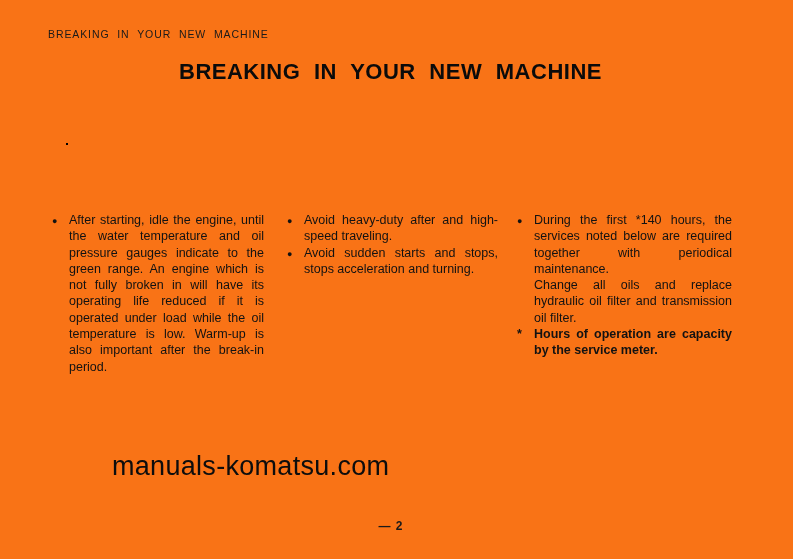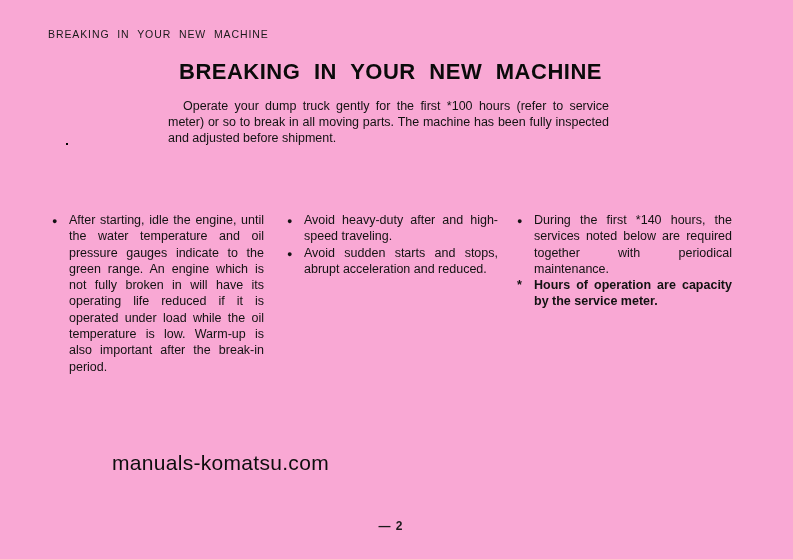--- a/index.html
+++ b/index.html
@@ -4,21 +4,21 @@
 <style>
   html, body { margin: 0; padding: 0; }
   body {
     background: #ffffff;
     font-family: "Liberation Sans", sans-serif;
   }
   .page {
     position: relative;
     width: 793px;
     height: 559px;
-    background: #f9a8d4;
+    background: #f97316;
     color: #121212;
     overflow: hidden;
   }
   .running-header {
     position: absolute;
     left: 48px;
     top: 28px;
     font-size: 10.5px;
     letter-spacing: 0.9px;
     word-spacing: 4px;
@@ -84,21 +84,21 @@
   }
   .item-text {
     flex: 1;
     text-align: justify;
   }
   .bold { font-weight: bold; }
   .watermark {
     position: absolute;
     left: 112px;
     top: 451px;
-    font-size: 21px;
+    font-size: 27px;
     letter-spacing: 0.3px;
     color: #0d0d0d;
   }
   .page-number {
     position: absolute;
     left: 0;
     top: 519px;
     width: 781px;
     text-align: center;
     font-size: 12px;
@@ -110,47 +110,50 @@
 </head>
 <body>
 
 <div class="page">
 
   <div class="running-header">BREAKING IN YOUR NEW MACHINE</div>
 
   <h1 class="title">BREAKING IN YOUR NEW MACHINE</h1>
 
   <div class="intro">
-    <p>Operate your dump truck gently for the first *100 hours (refer to service meter) or so to break in all moving parts. The machine has been fully inspected and adjusted before shipment.</p>
   </div>
 
   <div class="speck"></div>
 
   <div class="col col-1">
     <div class="item">
       <span class="marker dot">●</span>
       <span class="item-text">After starting, idle the engine, until the water temperature and oil pressure gauges indicate to the green range. An engine which is not fully broken in will have its operating life reduced if it is operated under load while the oil temperature is low. Warm-up is also important after the break-in period.</span>
     </div>
   </div>
 
   <div class="col col-2">
     <div class="item">
       <span class="marker dot">●</span>
       <span class="item-text">Avoid heavy-duty after and high-speed traveling.</span>
     </div>
     <div class="item">
       <span class="marker dot">●</span>
-      <span class="item-text">Avoid sudden starts and stops, abrupt acceleration and reduced.</span>
+      <span class="item-text">Avoid sudden starts and stops, stops acceleration and turning.</span>
     </div>
   </div>
 
   <div class="col col-3">
     <div class="item">
       <span class="marker dot">●</span>
       <span class="item-text">During the first *140 hours, the services noted below are required together with periodical maintenance.</span>
+    </div>
+    <div class="item">
+      <span class="marker"></span>
+      <span class="item-text">Change all oils and replace hydraulic oil filter and transmission oil filter.</span>
     </div>
     <div class="item bold">
       <span class="marker bold">*</span>
       <span class="item-text bold">Hours of operation are capacity by the service meter.</span>
     </div>
   </div>
 
   <div class="watermark">manuals-komatsu.com</div>
 
   <div class="page-number">— 2</div>

